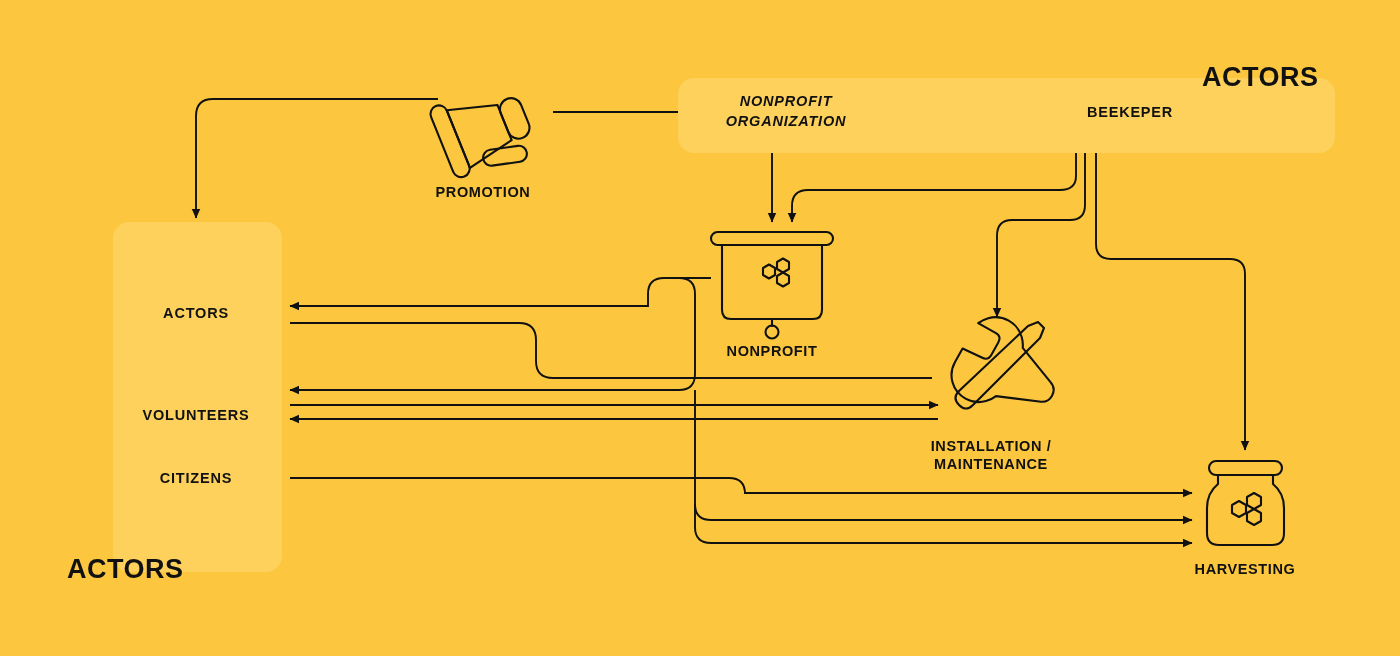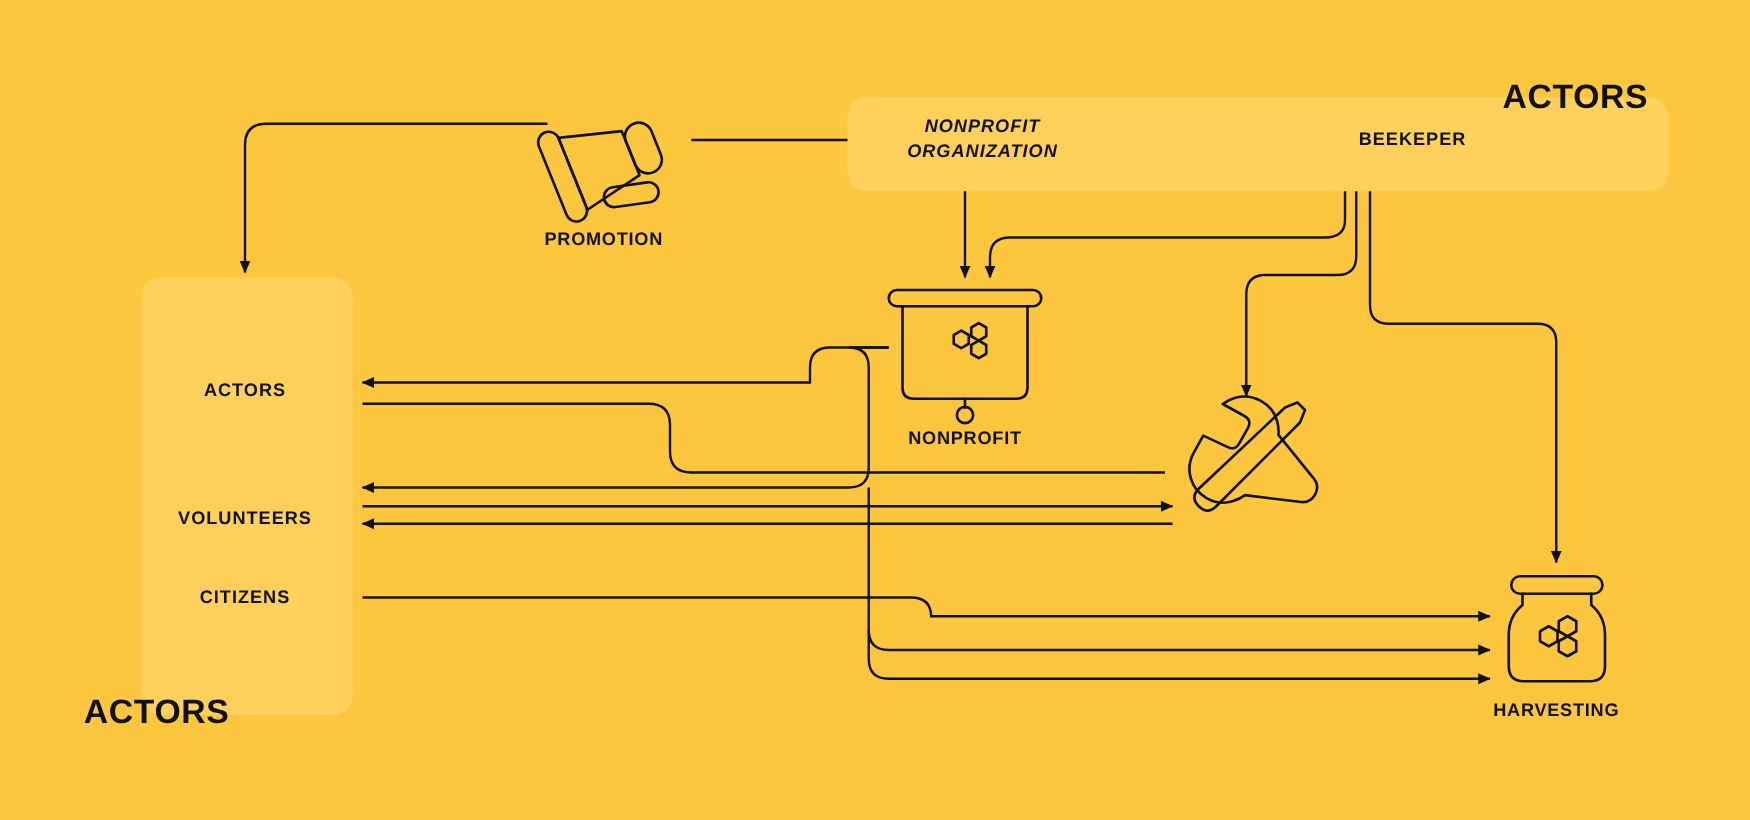--- a/index.html
+++ b/index.html
@@ -174,15 +174,17 @@
   <div class="user-label" style="left:196px; top:313px;">ACTORS</div>
   <div class="user-label" style="left:196px; top:415px;">VOLUNTEERS</div>
   <div class="user-label" style="left:196px; top:478px;">CITIZENS</div>
 
   <div class="actor-label" style="left:786px;  top:112px;font-style:italic;">NONPROFIT
 ORGANIZATION</div>
   <div class="actor-label" style="left:1087px; top:113px;margin-left:43px;">BEEKEPER</div>
 
   <div class="node-label" style="left:483px;  top:183px; transform:translateX(-50%);">PROMOTION</div>
   <div class="node-label" style="left:772px;  top:342px; transform:translateX(-50%);">NONPROFIT</div>
+  <div class="node-label" style="left:991px;  top:437px; transform:translateX(-50%); white-space:pre-line;">INSTALLATION /
+MAINTENANCE</div>
   <div class="node-label" style="left:1245px; top:560px; transform:translateX(-50%);">HARVESTING</div>
 
 </div>
 
 </body></html>

